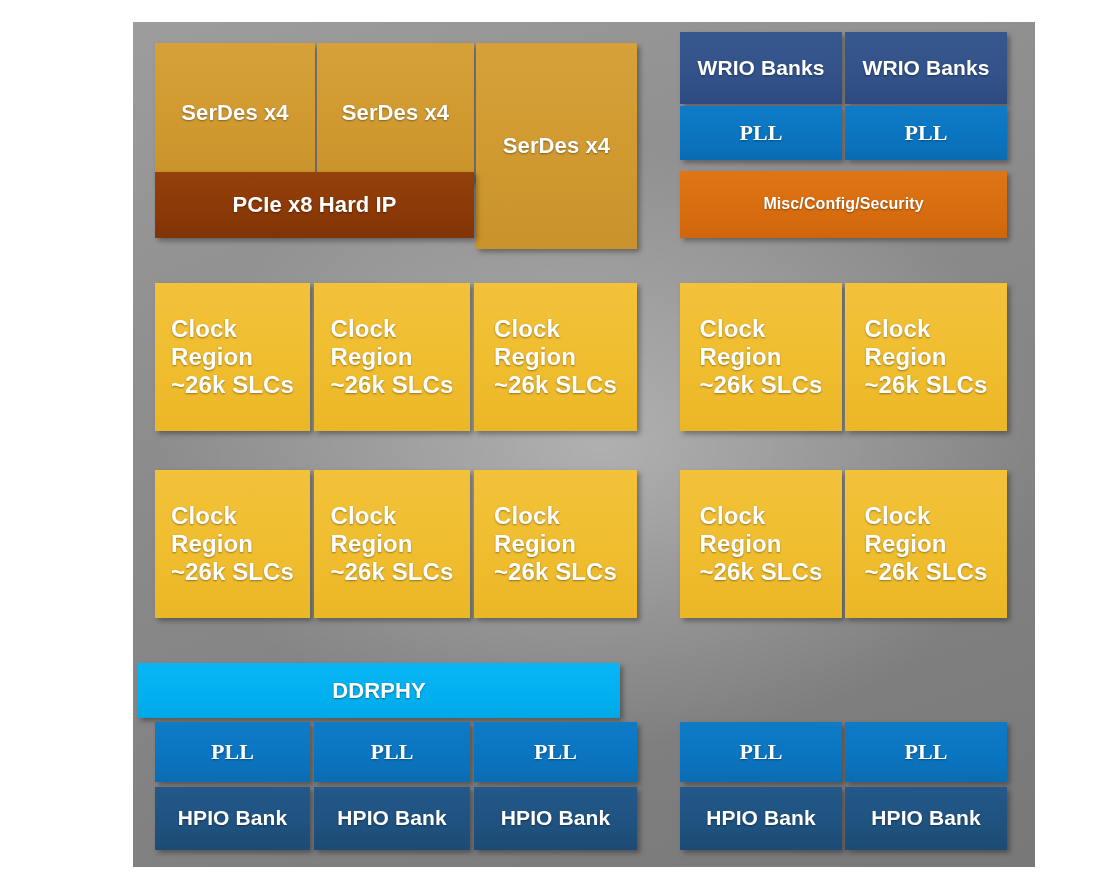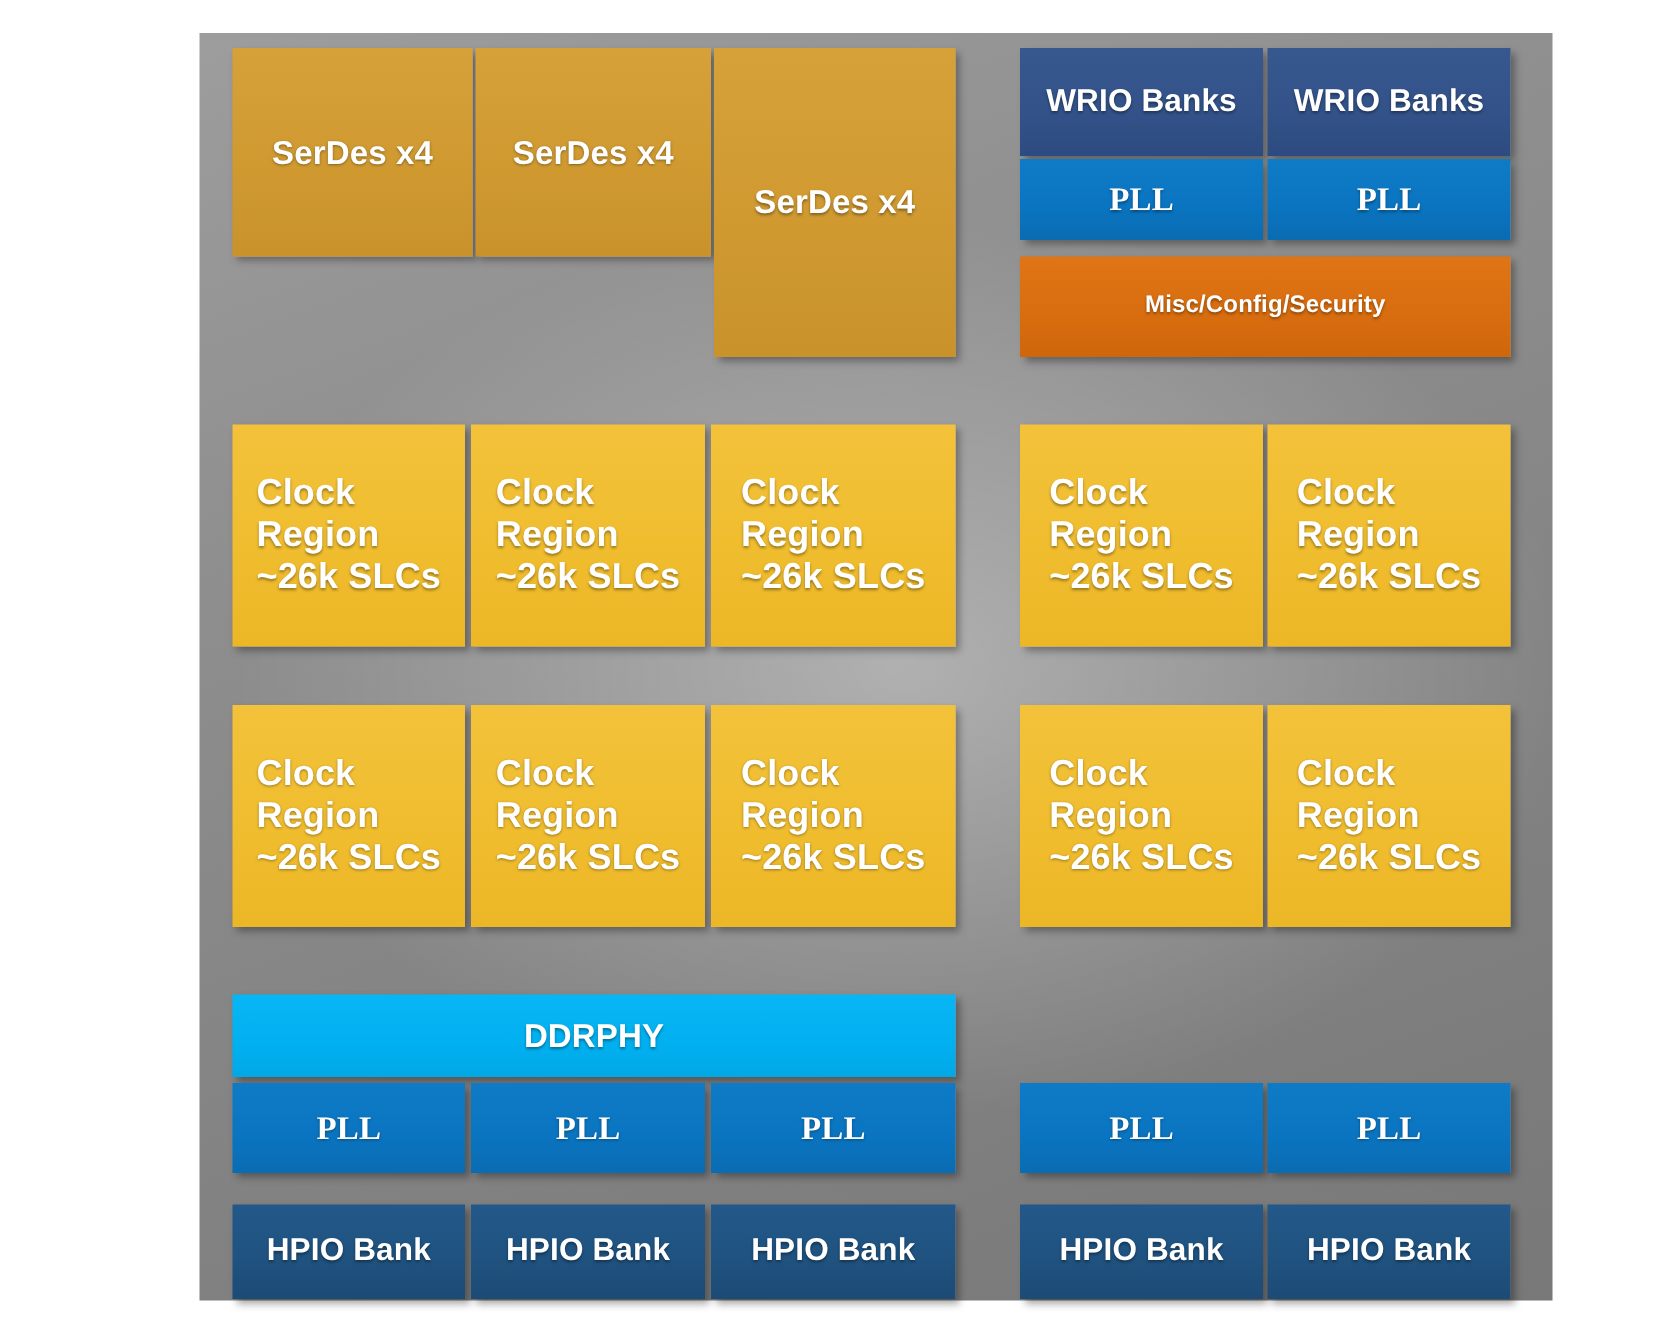--- a/index.html
+++ b/index.html
@@ -44,28 +44,28 @@
     font-weight: bold;
     line-height: 1.16;
     letter-spacing: 0.1px;
     text-shadow: 0 1px 2px rgba(0,0,0,0.38);
     box-shadow: 3px 3px 5px rgba(0,0,0,0.34);
     user-select: none;
     white-space: pre-line;
   }
 
   
-  .t-serdes   { background: linear-gradient(180deg, #d6a139 0%, #d09a31 55%, #c9922b 100%); }
+  .t-serdes   { background: linear-gradient(180deg, #d6a139 0%, #d09a31 55%, #c9922b 100%); margin-top: 11px; }
   .t-pcie     { background: linear-gradient(180deg, #94400b 0%, #8b3907 60%, #803305 100%); }
   .t-wrio     { background: linear-gradient(180deg, #37588f 0%, #325289 60%, #2d4b80 100%); }
   .t-pll      { background: linear-gradient(180deg, #0f7bc6 0%, #0a74c0 60%, #0a6cb2 100%); }
   .t-misc     { background: linear-gradient(180deg, #df7515 0%, #d86d0f 60%, #cf660b 100%); }
   .t-clock    { background: linear-gradient(180deg, #f3c23a 0%, #f0bd2f 55%, #ecb726 100%); }
   .t-ddrphy   { background: linear-gradient(180deg, #09b6f5 0%, #01b0f0 60%, #02a8e6 100%); }
-  .t-hpio     { background: linear-gradient(180deg, #23588a 0%, #1f527f 60%, #1c4b75 100%); margin-top: 16px; }
+  .t-hpio     { background: linear-gradient(180deg, #23588a 0%, #1f527f 60%, #1c4b75 100%); }
 
   
   .fs-serdes { font-size: 22px; }
   .fs-pcie   { font-size: 22px; }
   .fs-wrio   { font-size: 21px; }
   .fs-pll    { font-size: 22px; font-family: Liberation Serif, serif; }
   .fs-misc   { font-size: 16px; }
   .fs-clock  { font-size: 24px; }
   .fs-ddrphy { font-size: 22px; }
   .fs-hpio   { font-size: 21px; }
@@ -73,20 +73,21 @@
 </head>
 <body>
 
 <div id="stage">
   <div id="die-panel">
     <div id="blocks-layer">
         <div style="position: absolute; inset: 0px;">
           <div class="blk t-serdes fs-serdes" style="left: 22px; top: 10px; width: 160px; height: 139px;">SerDes x4</div>
           <div class="blk t-serdes fs-serdes" style="left: 184px; top: 10px; width: 157px; height: 139px;">SerDes x4</div>
           <div class="blk t-serdes fs-serdes" style="left: 343px; top: 10px; width: 161px; height: 206px;">SerDes x4</div>
+          <div class="blk t-pcie fs-pcie" style="left: 22px; top: 150px; width: 319px; height: 66px;">PCIe x8 Hard IP</div>
         </div>
         <div style="position: absolute; inset: 0px;">
           <div class="blk t-wrio fs-wrio" style="left: 547px; top: 10px; width: 162px; height: 72px;">WRIO Banks</div>
           <div class="blk t-wrio fs-wrio" style="left: 712px; top: 10px; width: 162px; height: 72px;">WRIO Banks</div>
           <div class="blk t-pll fs-pll" style="left: 547px; top: 84px; width: 162px; height: 54px;">PLL</div>
           <div class="blk t-pll fs-pll" style="left: 712px; top: 84px; width: 162px; height: 54px;">PLL</div>
           <div class="blk t-misc fs-misc" style="left: 547px; top: 149px; width: 327px; height: 67px;">Misc/Config/Security</div>
         </div>
         <div style="position: absolute; inset: 0px;">
           <div class="blk t-clock fs-clock" style="left: 22px; top: 261px; width: 155px; height: 148px;">Clock
@@ -120,21 +121,21 @@
         </div>
         <div style="position: absolute; inset: 0px;">
           <div class="blk t-clock fs-clock" style="left: 547px; top: 448px; width: 162px; height: 148px;">Clock
 Region
 ~26k SLCs</div>
           <div class="blk t-clock fs-clock" style="left: 712px; top: 448px; width: 162px; height: 148px;">Clock
 Region
 ~26k SLCs</div>
         </div>
         <div style="position: absolute; inset: 0px;">
-          <div class="blk t-ddrphy fs-ddrphy" style="left: 22px; top: 641px; width: 482px; height: 55px;">DDRPHY</div>
+          <div class="blk t-ddrphy fs-ddrphy" style="left: 5px; top: 641px; width: 482px; height: 55px;">DDRPHY</div>
           <div class="blk t-pll fs-pll" style="left: 22px; top: 700px; width: 155px; height: 60px;">PLL</div>
           <div class="blk t-pll fs-pll" style="left: 181px; top: 700px; width: 156px; height: 60px;">PLL</div>
           <div class="blk t-pll fs-pll" style="left: 341px; top: 700px; width: 163px; height: 60px;">PLL</div>
           <div class="blk t-hpio fs-hpio" style="left: 22px; top: 765px; width: 155px; height: 63px;">HPIO Bank</div>
           <div class="blk t-hpio fs-hpio" style="left: 181px; top: 765px; width: 156px; height: 63px;">HPIO Bank</div>
           <div class="blk t-hpio fs-hpio" style="left: 341px; top: 765px; width: 163px; height: 63px;">HPIO Bank</div>
         </div>
         <div style="position: absolute; inset: 0px;">
           <div class="blk t-pll fs-pll" style="left: 547px; top: 700px; width: 162px; height: 60px;">PLL</div>
           <div class="blk t-pll fs-pll" style="left: 712px; top: 700px; width: 162px; height: 60px;">PLL</div>

